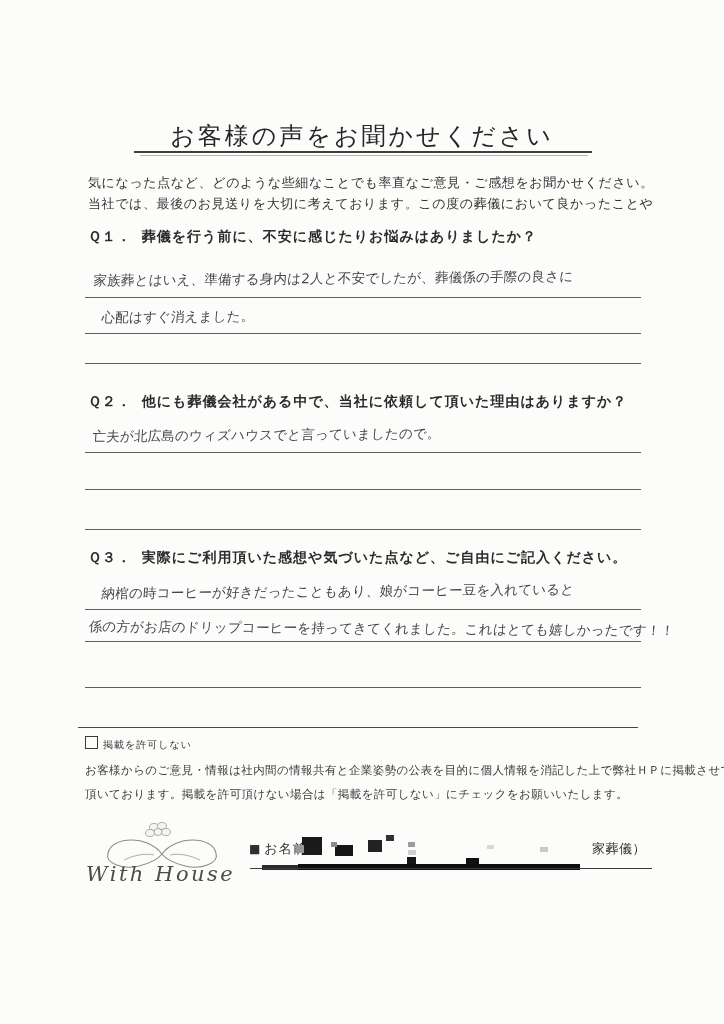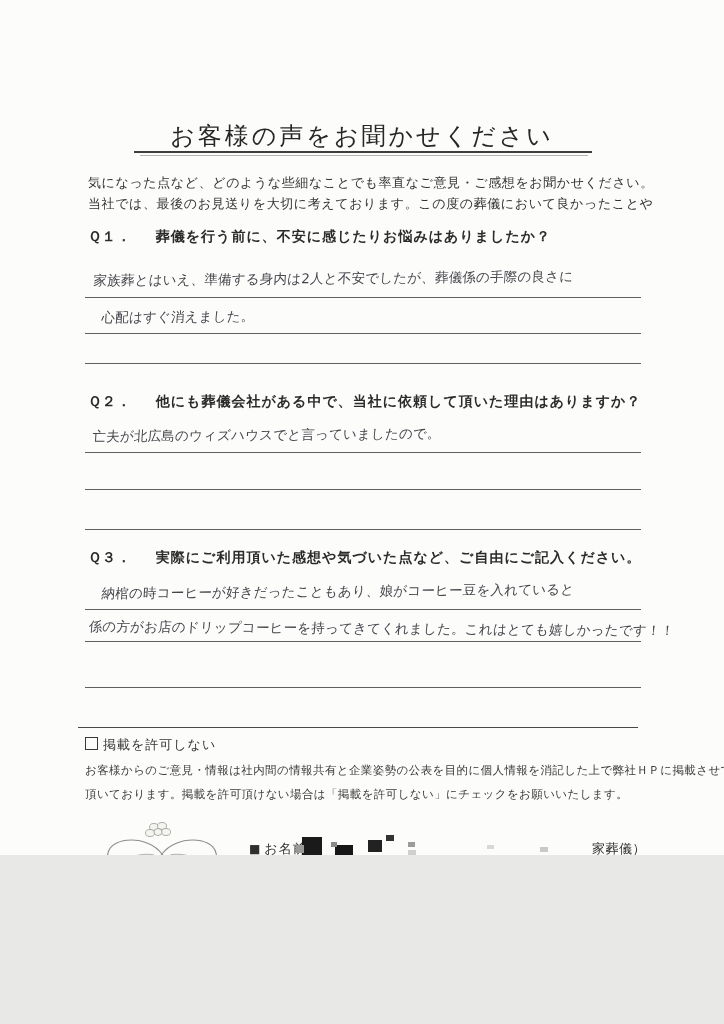--- a/index.html
+++ b/index.html
@@ -1,18 +1,18 @@
 <!DOCTYPE html>
 <html lang="ja"><head>
 <meta charset="utf-8">
 <style>
   html,body{margin:0;padding:0;background:#e8e8e6;}
   .page{
     position:relative;
-    width:724px;height:855px;
+    width:724px;height:1024px;
     margin:0 auto;
     background:#fcfcfb;
     font-family:"DejaVu Serif","Liberation Serif",serif;
     color:#2e2e2e;
     overflow:hidden;
   }
   .title{
     position:absolute;left:0;top:120px;width:724px;
     text-align:center;
     font-size:24px;letter-spacing:3px;color:#262626;
@@ -28,40 +28,40 @@
   .intro{
     position:absolute;left:88px;top:172px;width:580px;
     font-size:13px;line-height:21px;letter-spacing:0.6px;color:#333;
     white-space:nowrap;
   }
   .qhead{
     position:absolute;left:88px;
     font-size:14px;font-weight:600;letter-spacing:1px;color:#2b2b2b;
     white-space:nowrap;
   }
-  .qhead .qno{margin-right:24px;text-align:center;}
+  .qhead .qno{margin-right:10px;text-align:center;}
   .rline{
     position:absolute;left:85px;width:556px;height:0;
     border-top:1px solid #5f5f5f;
   }
   .hand{
     position:absolute;
     font-family:"DejaVu Sans","Liberation Sans",sans-serif;
     font-size:13.5px;color:#45454c;
     letter-spacing:0.2px;white-space:nowrap;
     transform:rotate(-0.5deg) skewX(-4deg);
     transform-origin:left bottom;
   }
   .separator{
     position:absolute;left:78px;top:727px;width:560px;height:0;
     border-top:1.4px solid #474747;
   }
   .checkbox-row{
     position:absolute;left:85px;top:736px;
-    font-size:13px;letter-spacing:1px;color:#333;
+    font-size:10px;letter-spacing:1px;color:#333;
   }
   .cbox{
     display:inline-block;width:11px;height:11px;
     border:1.3px solid #3a3a3a;vertical-align:-1px;margin-right:5px;
     background:#fcfcfb;
   }
   .note{
     position:absolute;left:85px;top:758px;width:570px;
     font-size:11.5px;line-height:24px;letter-spacing:0.4px;color:#3a3a3a;
     white-space:nowrap;

